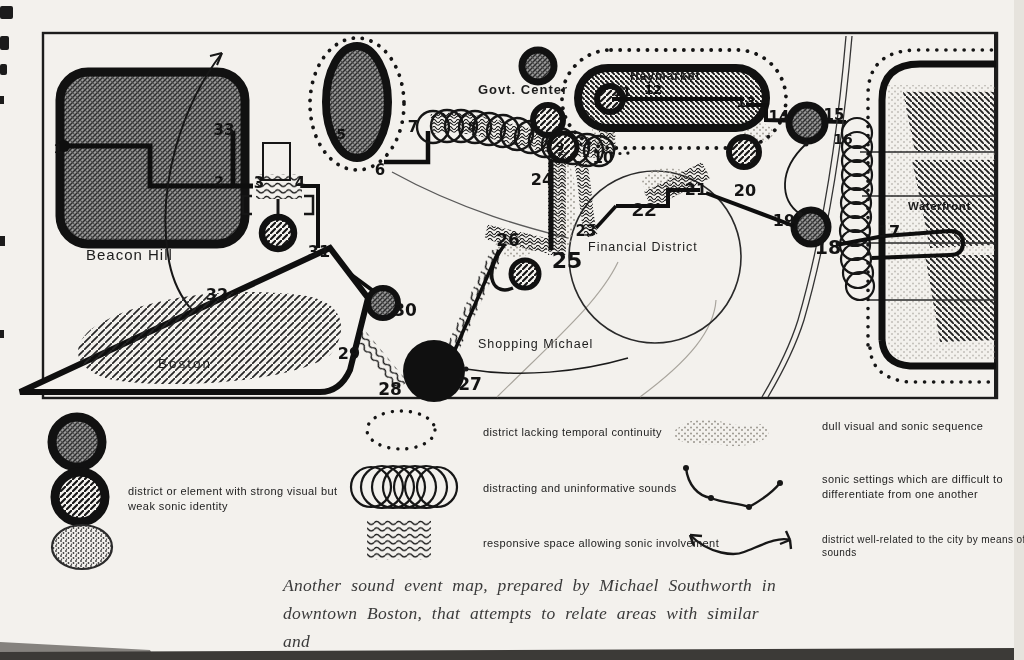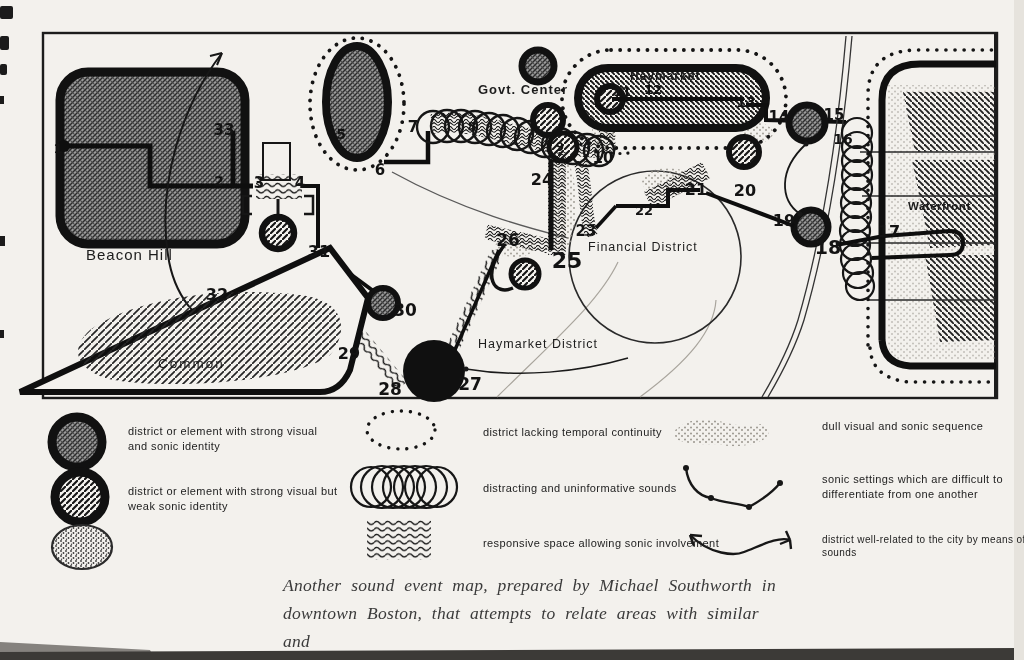--- a/index.html
+++ b/index.html
@@ -288,22 +288,22 @@
     <polygon points="0,642 150,650 155,660 0,660" fill="#55534e" opacity="0.7"></polygon>
     <path d="M0,652 L1024,648 L1024,660 L0,660 Z" fill="#3c3a37"></path>
     <rect x="1014" y="0" width="10" height="660" fill="#e6e3dd"></rect>
   </g>
 </svg>
 
 <div class="lbl" id="lbl-beacon">Beacon Hill</div>
 <div class="lbl" id="lbl-govt">Govt. Center</div>
 <div class="lbl" id="lbl-haymarket">Haymarket</div>
 <div class="lbl" id="lbl-financial">Financial District</div>
-<div class="lbl" id="lbl-shopping">Haymarket District</div>
-<div class="lbl" id="lbl-common">Common</div>
+<div class="lbl" id="lbl-shopping">Shopping Michael</div>
+<div class="lbl" id="lbl-common">Boston</div>
 <div class="lbl" id="lbl-waterfront">Waterfront</div>
 
 <div id="markers">
       <div class="num" style="left: 58px; top: 148px; font-size: 13px;">1</div>
       <div class="num" style="left: 219px; top: 181px; font-size: 14px;">2</div>
       <div class="num" style="left: 259px; top: 183px; font-size: 15px;">3</div>
       <div class="num" style="left: 300px; top: 183px; font-size: 15px;">4</div>
       <div class="num" style="left: 341px; top: 134px; font-size: 14px;">5</div>
       <div class="num" style="left: 380px; top: 170px; font-size: 15px;">6</div>
       <div class="num" style="left: 413px; top: 127px; font-size: 15px;">7</div>
@@ -314,35 +314,34 @@
       <div class="num" style="left: 653px; top: 89px; font-size: 13px;">12</div>
       <div class="num" style="left: 746px; top: 102px; font-size: 14px;">13</div>
       <div class="num" style="left: 779px; top: 117px; font-size: 15px;">14</div>
       <div class="num" style="left: 834px; top: 115px; font-size: 15px;">15</div>
       <div class="num" style="left: 843px; top: 139px; font-size: 14px;">16</div>
       <div class="num" style="left: 889px; top: 232px; font-size: 16px;">17</div>
       <div class="num" style="left: 828px; top: 247px; font-size: 19px;">18</div>
       <div class="num" style="left: 784px; top: 221px; font-size: 16px;">19</div>
       <div class="num" style="left: 745px; top: 191px; font-size: 16px;">20</div>
       <div class="num" style="left: 696px; top: 190px; font-size: 16px;">21</div>
-      <div class="num" style="left: 644px; top: 210px; font-size: 13px;">22</div>
+      <div class="num" style="left: 644px; top: 210px; font-size: 21px; font-family: Liberation Mono, monospace;">22</div>
       <div class="num" style="left: 586px; top: 231px; font-size: 15px;">23</div>
       <div class="num" style="left: 542px; top: 180px; font-size: 16px;">24</div>
       <div class="num" style="left: 567px; top: 261px; font-size: 22px;">25</div>
       <div class="num" style="left: 508px; top: 240px; font-size: 17px;">26</div>
       <div class="num" style="left: 470px; top: 384px; font-size: 17px;">27</div>
       <div class="num" style="left: 390px; top: 389px; font-size: 17px;">28</div>
       <div class="num" style="left: 349px; top: 354px; font-size: 16px;">29</div>
       <div class="num" style="left: 405px; top: 310px; font-size: 17px;">30</div>
       <div class="num" style="left: 319px; top: 252px; font-size: 16px;">31</div>
       <div class="num" style="left: 217px; top: 295px; font-size: 16px;">32</div>
       <div class="num" style="left: 224px; top: 130px; font-size: 15px;">33</div>
     </div>
 
-<div class="leg-txt" id="lt1">district or element with strong visual and sonic identity</div>
 <div class="leg-txt" id="lt2">district or element with strong visual but weak sonic identity</div>
 <div class="leg-txt" id="mt1">district lacking temporal continuity</div>
 <div class="leg-txt" id="mt2">distracting and uninformative sounds</div>
 <div class="leg-txt" id="mt3">responsive space allowing sonic involvement</div>
 <div class="leg-txt" id="rt1">dull visual and sonic sequence</div>
 <div class="leg-txt" id="rt2">sonic settings which are difficult to differentiate from one another</div>
 <div class="leg-txt" id="rt3">district well-related to the city by means of sounds</div>
 
 <div id="caption">
   <div>Another sound event map, prepared by Michael Southworth in</div>

